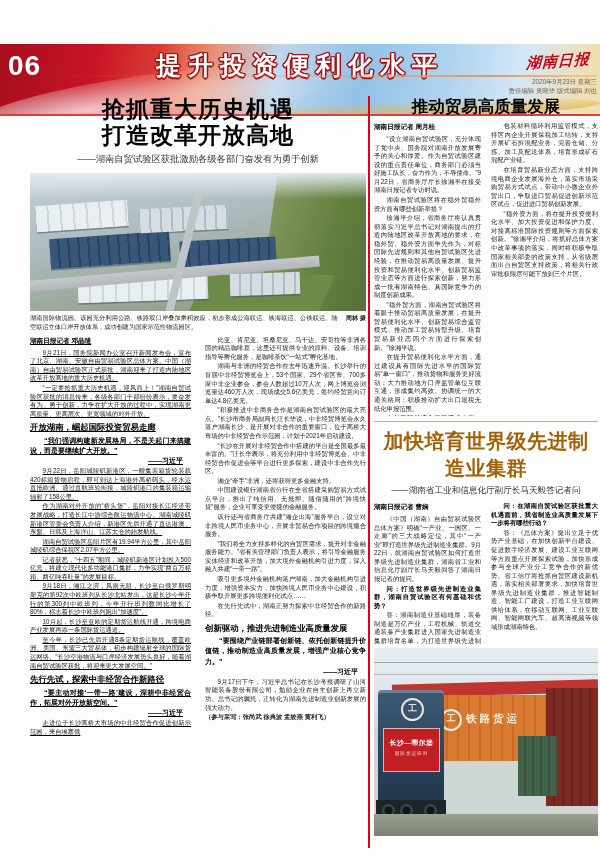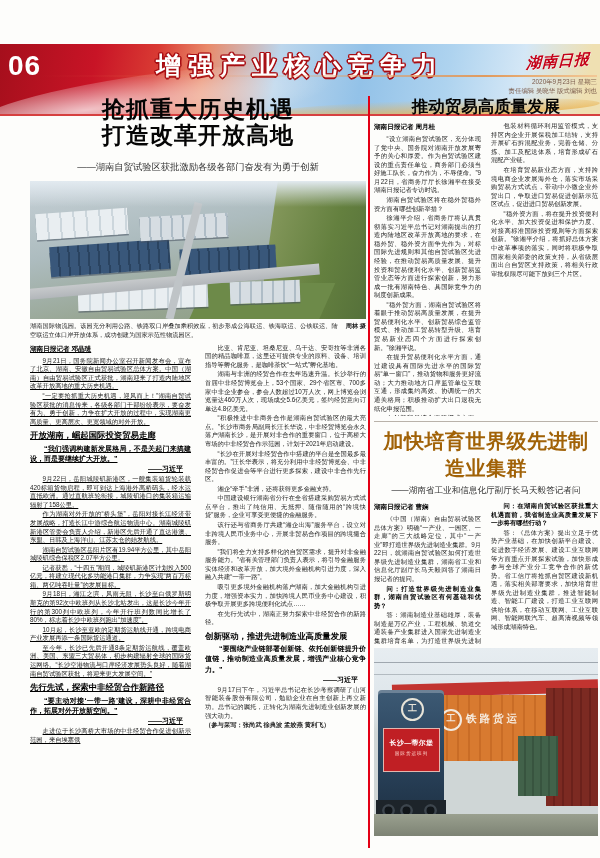--- a/index.html
+++ b/index.html
@@ -40,21 +40,21 @@
   .b-quote{font-weight:bold;font-size:7px;line-height:1.45;text-indent:2em;margin:2px 0 1px;color:#000;}
   .b-qa{font-weight:bold;text-indent:2em;color:#000;}
   .b-note{font-weight:bold;}
   .blk-attr{display:block;text-align:right;font-weight:bold;padding-right:8px;font-size:7px;}
 
   .textcol{position:absolute;top:0;overflow:hidden;}
 
   
   .col-left{position:absolute;left:30px;top:96px;width:336px;}
   .l-h{font-size:23px;font-weight:900;line-height:1.14;text-align:center;color:#050505;letter-spacing:1px;}
-  .l-sub{font-size:9.3px;color:#333;text-align:center;margin-top:13px;}
+  .l-sub{font-size:9.3px;color:#333;text-align:center;margin-top:5px;}
   .caption{font-size:6.2px;line-height:1.4;color:#222;text-align:justify;margin-top:3px;}
   .credit{float:right;padding-left:8px;font-weight:bold;white-space:nowrap;}
   .l-body{position:relative;height:506px;margin-top:4px;overflow:hidden;}
   .l-c1{left:0;width:161px;height:506px;text-decoration:underline;}
   .l-c2{left:175px;width:161px;height:506px;}
 
   
   .photo1{position:relative;width:336px;height:138px;margin-top:7px;overflow:hidden;
     background:linear-gradient(168deg,#c6d0d6 0%,#adbcbf 38%,#98a694 72%,#8a9a7e 100%);}
   .p1-haze{position:absolute;left:0;top:0;width:100%;height:26px;background:linear-gradient(#e2eaf0,rgba(226,234,240,0));}
@@ -111,21 +111,21 @@
 </style>
 </head>
 <body>
 
 <div class="page">
 
   <div class="banner">
     <div class="banner-swoosh"></div>
     <div class="banner-gold"></div>
     <div class="page-num">06</div>
-    <div class="banner-l1">增强产业核心竞争力</div>
+    <div class="banner-l1">提升投资便利化水平</div>
     <div class="masthead">湖南日报</div>
   </div>
 
   <div class="dateline">
     <div class="rule"></div>
     <div>2020年9月23日  星期三</div>
     <div>责任编辑 吴晓华  版式编辑 刘也</div>
   </div>
 
   <div class="vdiv"></div>

